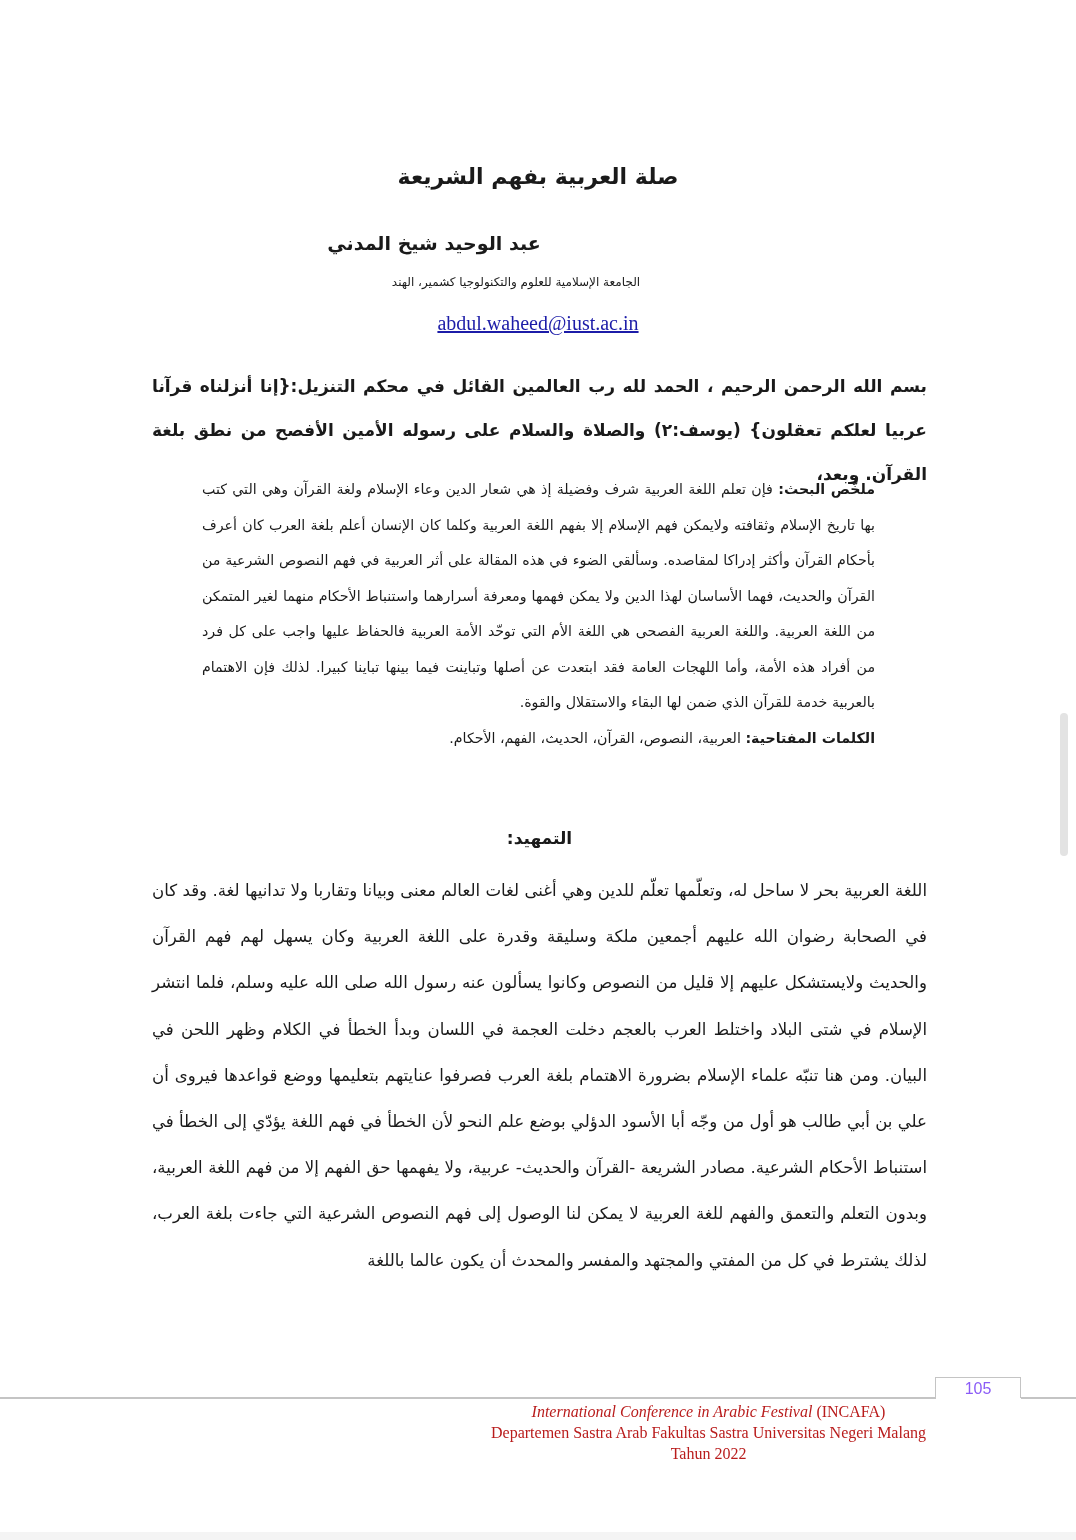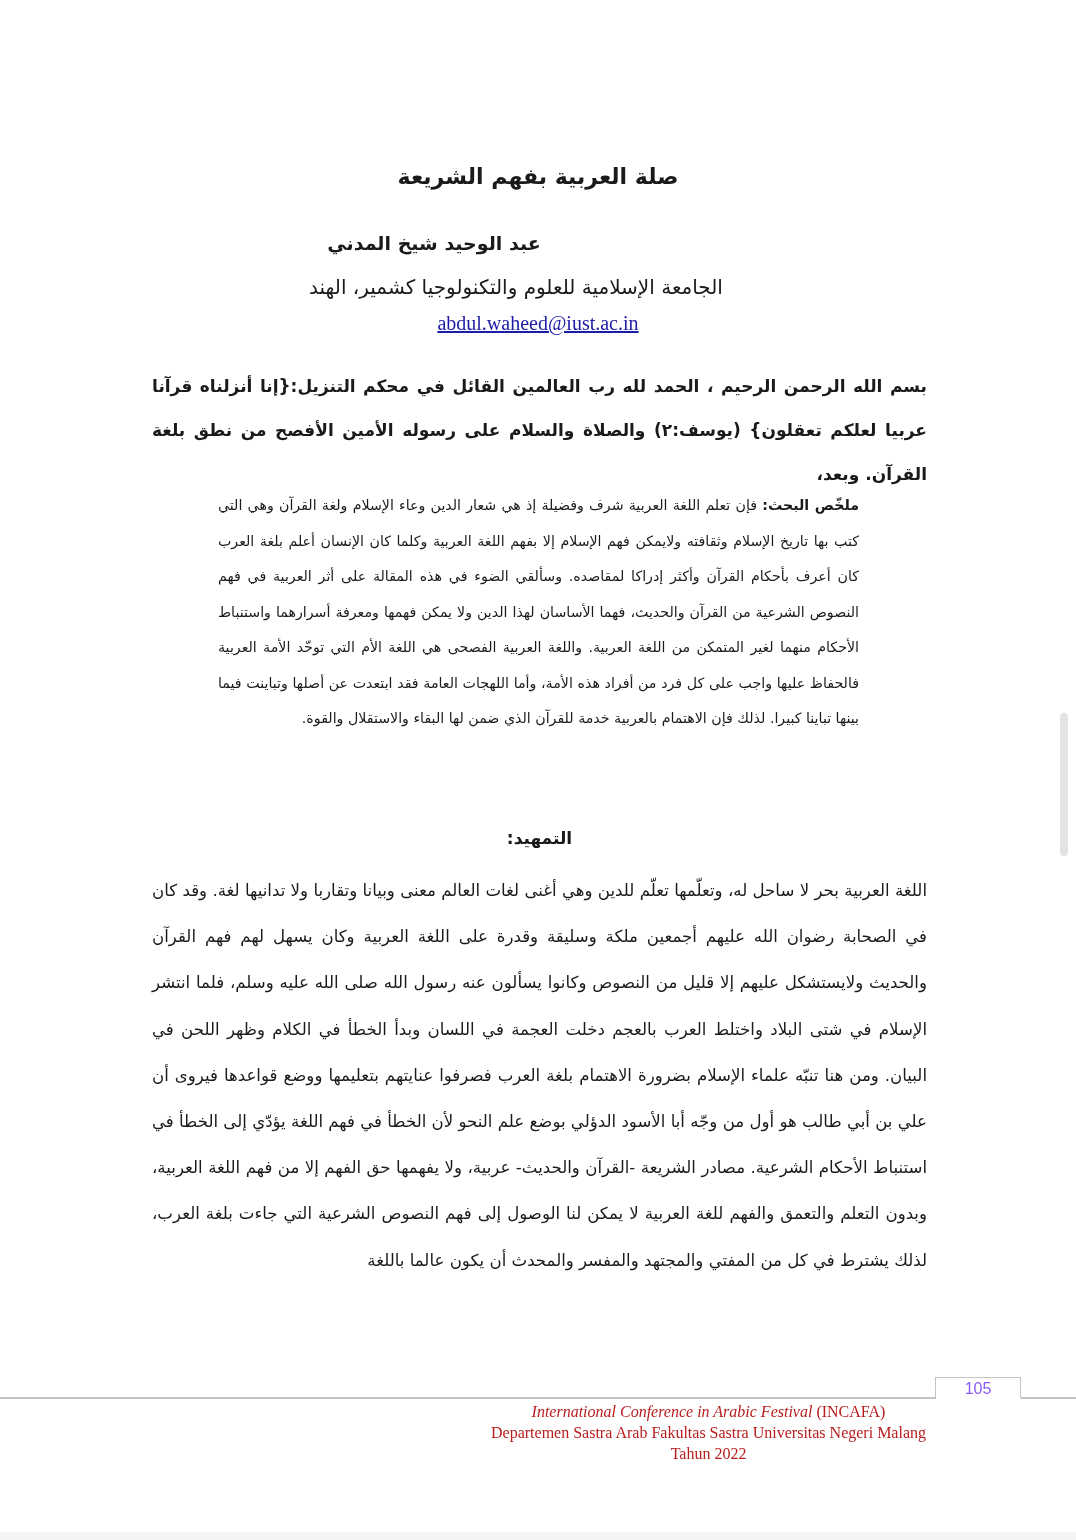--- a/index.html
+++ b/index.html
@@ -5,29 +5,29 @@
   html, body { margin: 0; padding: 0; }
   body {
     width: 1076px; height: 1540px; background: #ffffff; position: relative; overflow: hidden;
     font-family: "DejaVu Sans", sans-serif; color: #1a1a1a;
   }
   .page { position: absolute; left: 0; top: 0; width: 1076px; height: 1532px; background: #ffffff; }
   .ar { direction: rtl; unicode-bidi: embed; font-family: "DejaVu Sans", sans-serif; }
 
   .title { position: absolute; left: 0; width: 1076px; top: 164px; text-align: center; font-size: 22px; font-weight: bold; }
   .author { position: absolute; left: 0; width: 868px; top: 232px; text-align: center; font-size: 19px; font-weight: bold; }
-  .affil { position: absolute; left: 0; width: 1032px; top: 275px; text-align: center; font-size: 20px; }
+  .affil { position: absolute; left: 0; width: 1032px; top: 275px; text-align: center; font-size: 12px; }
   .email { position: absolute; left: 0; width: 1076px; top: 312px; text-align: center;
            font-family: "Liberation Serif", serif; font-size: 20px; }
   .email a { color: #1c1ca8; text-decoration: underline; }
 
   .intro { position: absolute; left: 152px; width: 775px; top: 364px; font-size: 17px; line-height: 44px; text-align: justify; text-align-last: right; font-weight: bold; }
 
   .abstract { position: absolute; left: 202px; width: 673px; top: 472px; font-size: 14.2px; line-height: 35.5px; text-align: justify; }
-  .abstract p { margin: 16px; text-align-last: right; }
+  .abstract p { margin: 0; text-align-last: right; }
   .abstract .lbl { font-weight: bold; }
 
   .heading { position: absolute; left: 152px; width: 775px; top: 828px; font-size: 17px; font-weight: bold; text-align: center; }
   .body-text { position: absolute; left: 152px; width: 775px; top: 868px; font-size: 16.6px; line-height: 46.2px; text-align: justify; text-align-last: right; }
 
   .footer-line-left { position: absolute; left: 0; top: 1397px; width: 936px; height: 2px; background: #c4c4c4; }
   .footer-line-right { position: absolute; left: 1021px; top: 1397px; width: 55px; height: 2px; background: #c4c4c4; }
   .pagebox { position: absolute; left: 935px; top: 1377px; width: 86px; height: 21px;
              border: 1.5px solid #c4c4c4; border-bottom: none; box-sizing: border-box;
              text-align: center; font-family: "Liberation Sans", sans-serif; font-size: 16px; color: #8b5cf6; line-height: 22px; }
@@ -49,20 +49,24 @@
     <a>abdul.waheed@iust.ac.in</a>
   </div>
 
   <div class="intro ar">بسم الله الرحمن الرحيم ، الحمد لله رب العالمين القائل في محكم التنزيل:{إنا أنزلناه قرآنا عربيا لعلكم تعقلون} (يوسف:٢) والصلاة والسلام على رسوله الأمين الأفصح من نطق بلغة القرآن. وبعد،</div>
 
   <div class="abstract ar">
     <p>
       <span class="lbl">ملخّص البحث:</span>
       <span>فإن تعلم اللغة العربية شرف وفضيلة إذ هي شعار الدين وعاء الإسلام ولغة القرآن وهي التي كتب بها تاريخ الإسلام وثقافته ولايمكن فهم الإسلام إلا بفهم اللغة العربية وكلما كان الإنسان أعلم بلغة العرب كان أعرف بأحكام القرآن وأكثر إدراكا لمقاصده. وسألقي الضوء في هذه المقالة على أثر العربية في فهم النصوص الشرعية من القرآن والحديث، فهما الأساسان لهذا الدين ولا يمكن فهمها ومعرفة أسرارهما واستنباط الأحكام منهما لغير المتمكن من اللغة العربية. واللغة العربية الفصحى هي اللغة الأم التي توحّد الأمة العربية فالحفاظ عليها واجب على كل فرد من أفراد هذه الأمة، وأما اللهجات العامة فقد ابتعدت عن أصلها وتباينت فيما بينها تباينا كبيرا. لذلك فإن الاهتمام بالعربية خدمة للقرآن الذي ضمن لها البقاء والاستقلال والقوة.</span>
     </p>
+    <p>
+      <span class="lbl">الكلمات المفتاحية:</span>
+      <span>العربية، النصوص، القرآن، الحديث، الفهم، الأحكام.</span>
+    </p>
   </div>
 
   <div class="heading ar">التمهيد:</div>
   <div class="body-text ar">اللغة العربية بحر لا ساحل له، وتعلّمها تعلّم للدين وهي أغنى لغات العالم معنى وبيانا وتقاربا ولا تدانيها لغة. وقد كان في الصحابة رضوان الله عليهم أجمعين ملكة وسليقة وقدرة على اللغة العربية وكان يسهل لهم فهم القرآن والحديث ولايستشكل عليهم إلا قليل من النصوص وكانوا يسألون عنه رسول الله صلى الله عليه وسلم، فلما انتشر الإسلام في شتى البلاد واختلط العرب بالعجم دخلت العجمة في اللسان وبدأ الخطأ في الكلام وظهر اللحن في البيان. ومن هنا تنبّه علماء الإسلام بضرورة الاهتمام بلغة العرب فصرفوا عنايتهم بتعليمها ووضع قواعدها فيروى أن علي بن أبي طالب هو أول من وجّه أبا الأسود الدؤلي بوضع علم النحو لأن الخطأ في فهم اللغة يؤدّي إلى الخطأ في استنباط الأحكام الشرعية. مصادر الشريعة -القرآن والحديث- عربية، ولا يفهمها حق الفهم إلا من فهم اللغة العربية، وبدون التعلم والتعمق والفهم للغة العربية لا يمكن لنا الوصول إلى فهم النصوص الشرعية التي جاءت بلغة العرب، لذلك يشترط في كل من المفتي والمجتهد والمفسر والمحدث أن يكون عالما باللغة</div>
 
   <div class="footer-line-left"></div>
   <div class="footer-line-right"></div>
   <div class="pagebox">105</div>
 
   <div class="footer">

